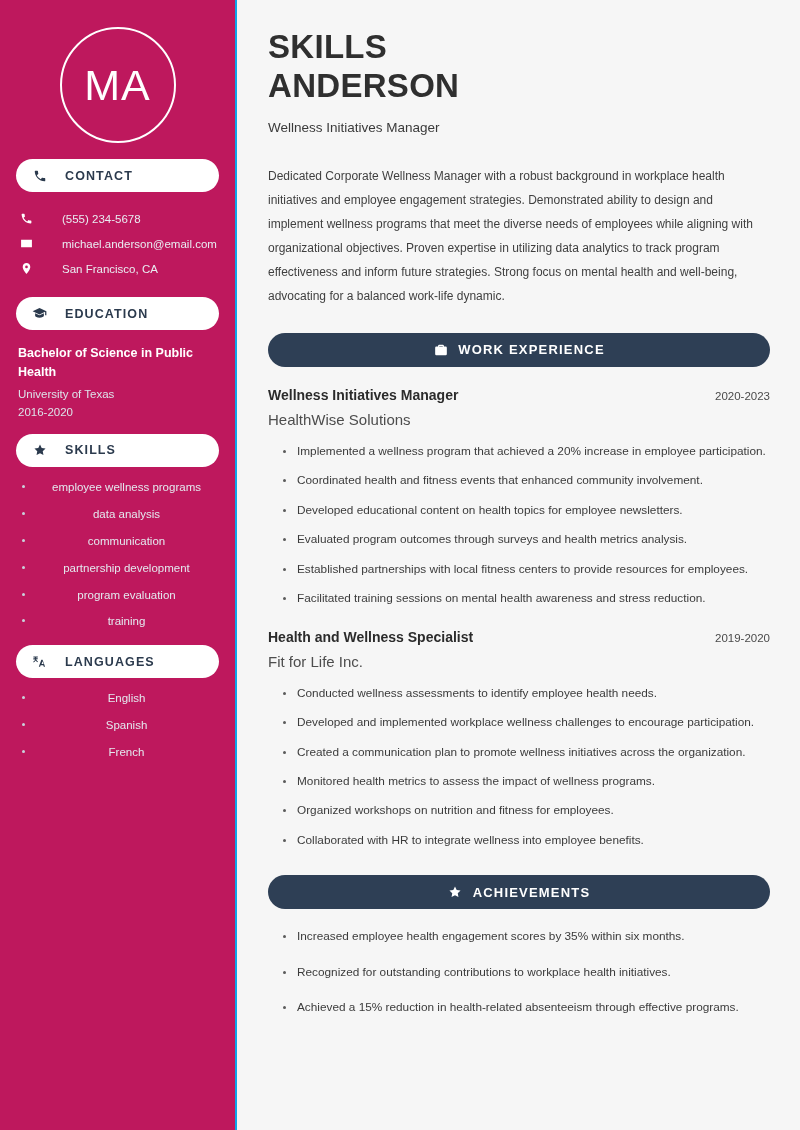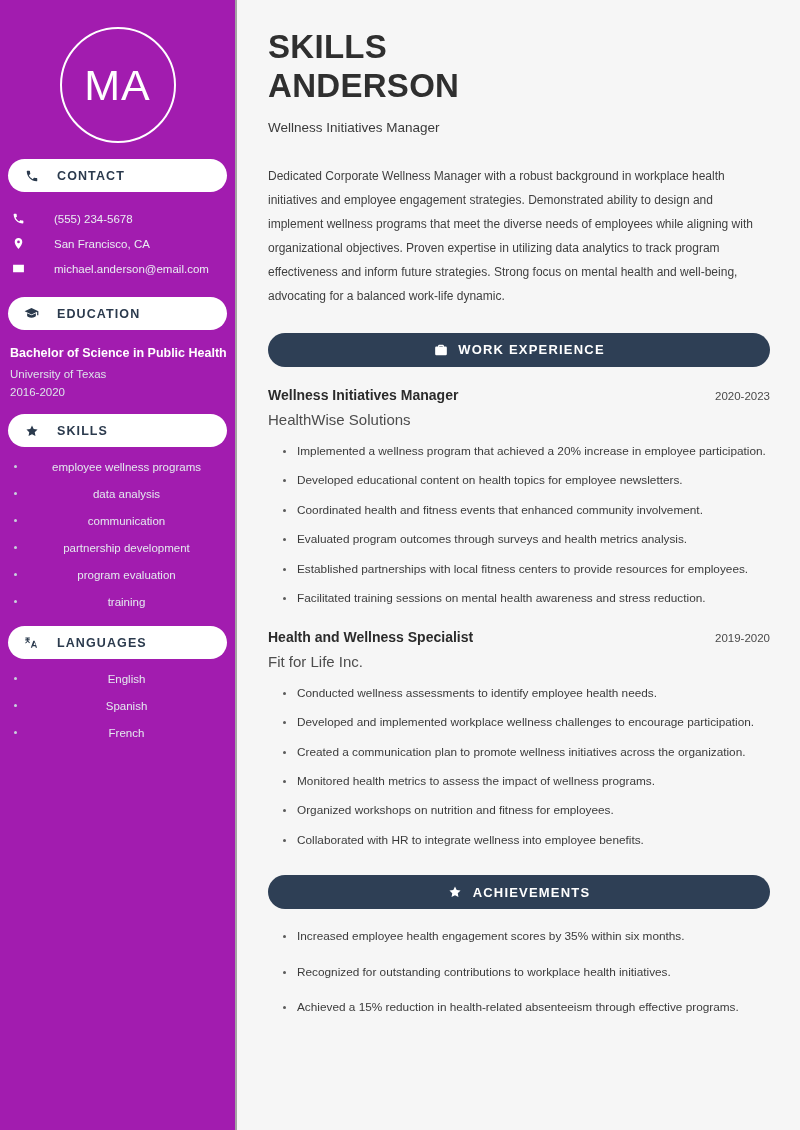--- a/index.html
+++ b/index.html
@@ -21,23 +21,23 @@
     width: 800px;
     height: 1130px;
     display: flex;
     background: #f6f6f6;
   }
 
   
   .sidebar {
     width: 237px;
     min-width: 237px;
-    background: #a21caf;
-    border-right: 2px solid #a3a3a3;
-    padding: 0 8px;
+    background: #be185d;
+    border-right: 2px solid #0ea5e9;
+    padding: 0 16px;
     color: #ffffff;
   }
 
   .monogram-wrap {
     display: flex;
     justify-content: center;
     padding-top: 27px;
   }
   .monogram {
     width: 116px;
@@ -270,32 +270,32 @@
         <span class="c-icon">
           <svg width="13" height="13" viewBox="0 0 24 24" fill="#ffffff">
               <path d="M6.6 10.8c1.4 2.8 3.8 5.1 6.6 6.6l2.2-2.2c.3-.3.7-.4 1-.2 1.1.4 2.4.6 3.6.6.6 0 1 .4 1 1V20c0 .6-.4 1-1 1C10.7 21 3 13.3 3 4c0-.6.4-1 1-1h3.5c.6 0 1 .4 1 1 0 1.3.2 2.5.6 3.6.1.3 0 .7-.2 1l-2.3 2.2z"></path>
             </svg>
         </span>
         <span>(555) 234-5678</span>
       </div>
       <div class="contact-row">
         <span class="c-icon">
           <svg width="13" height="13" viewBox="0 0 24 24" fill="#ffffff">
+              <path d="M2 5h20v14H2V5zm10 7.2L3.6 6.5h16.8L12 12.2z"></path>
+            </svg>
+        </span>
+        <span>michael.anderson@email.com</span>
+      </div>
+      <div class="contact-row">
+        <span class="c-icon">
+          <svg width="13" height="13" viewBox="0 0 24 24" fill="#ffffff">
               <path d="M12 2C8.1 2 5 5.1 5 9c0 5.2 7 13 7 13s7-7.8 7-13c0-3.9-3.1-7-7-7zm0 9.5A2.5 2.5 0 1 1 12 6.5a2.5 2.5 0 0 1 0 5z"></path>
             </svg>
         </span>
         <span>San Francisco, CA</span>
-      </div>
-      <div class="contact-row">
-        <span class="c-icon">
-          <svg width="13" height="13" viewBox="0 0 24 24" fill="#ffffff">
-              <path d="M2 5h20v14H2V5zm10 7.2L3.6 6.5h16.8L12 12.2z"></path>
-            </svg>
-        </span>
-        <span>michael.anderson@email.com</span>
       </div>
     </div>
 
     <div class="pill">
       <span class="pill-icon">
         <svg width="15" height="15" viewBox="0 0 24 24" fill="#2b3a4d">
             <path d="M12 3 1 8.2l11 5.2 9-4.3v5.6h2V8.2L12 3z"></path>
             <path d="M5 11.6v4c0 1.7 3.1 3.1 7 3.1s7-1.4 7-3.1v-4l-7 3.3-7-3.3z"></path>
           </svg>
       </span>
@@ -365,22 +365,22 @@
     </div>
 
     <div class="job">
       <div class="job-head">
         <div class="job-role">Wellness Initiatives Manager</div>
         <div class="job-dates">2020-2023</div>
       </div>
       <div class="job-company">HealthWise Solutions</div>
       <ul class="main-list">
         <li>Implemented a wellness program that achieved a 20% increase in employee participation.</li>
+        <li>Coordinated health and fitness events that enhanced community involvement.</li>
         <li>Developed educational content on health topics for employee newsletters.</li>
-        <li>Coordinated health and fitness events that enhanced community involvement.</li>
         <li>Evaluated program outcomes through surveys and health metrics analysis.</li>
         <li>Established partnerships with local fitness centers to provide resources for employees.</li>
         <li>Facilitated training sessions on mental health awareness and stress reduction.</li>
       </ul>
     </div>
 
     <div class="job">
       <div class="job-head">
         <div class="job-role">Health and Wellness Specialist</div>
         <div class="job-dates">2019-2020</div>

